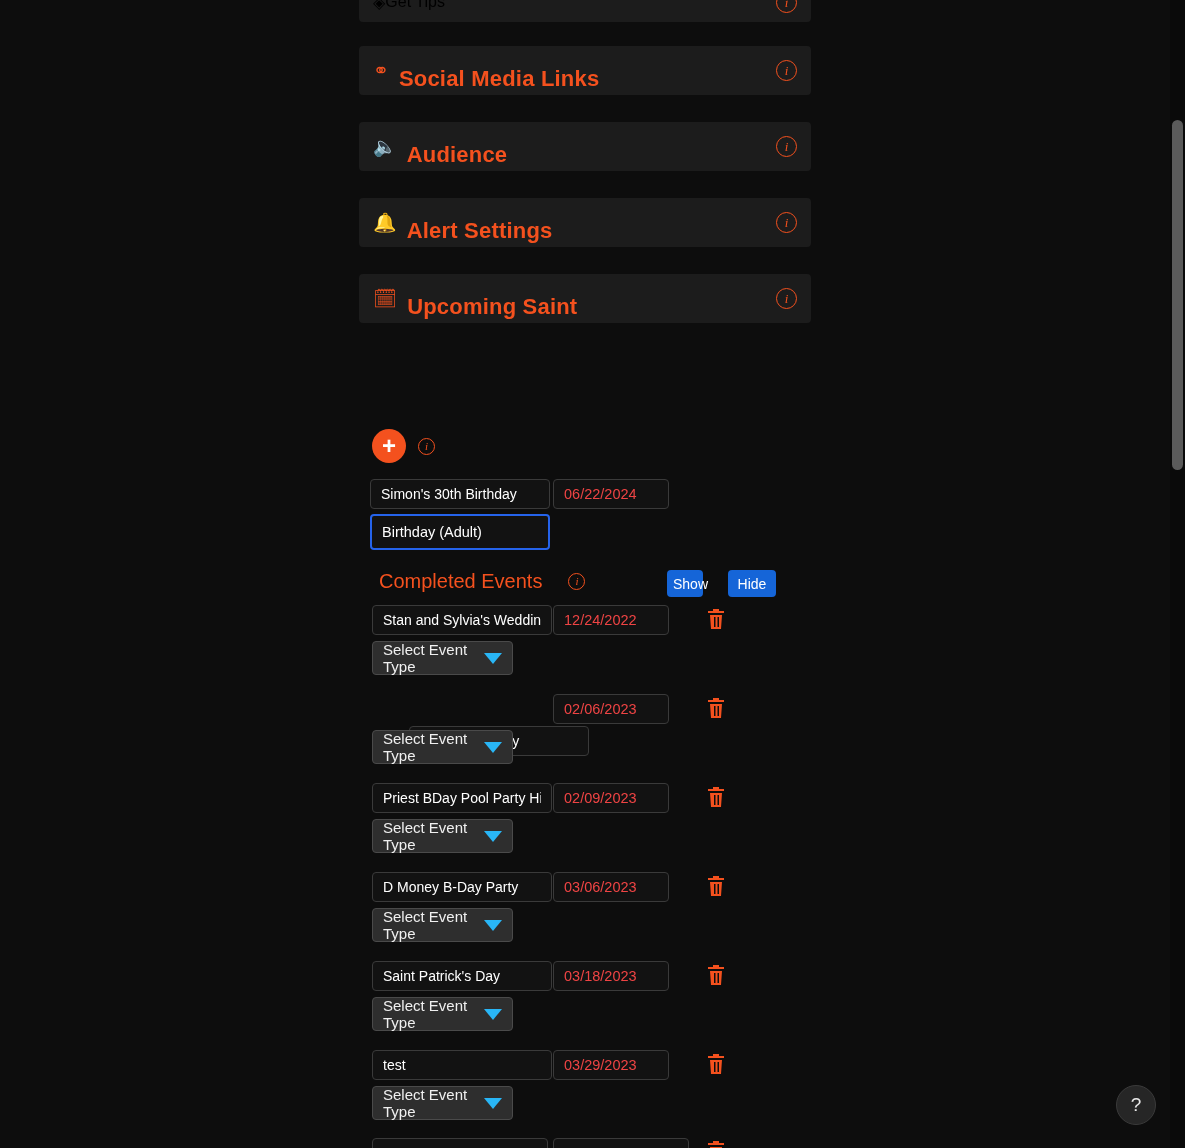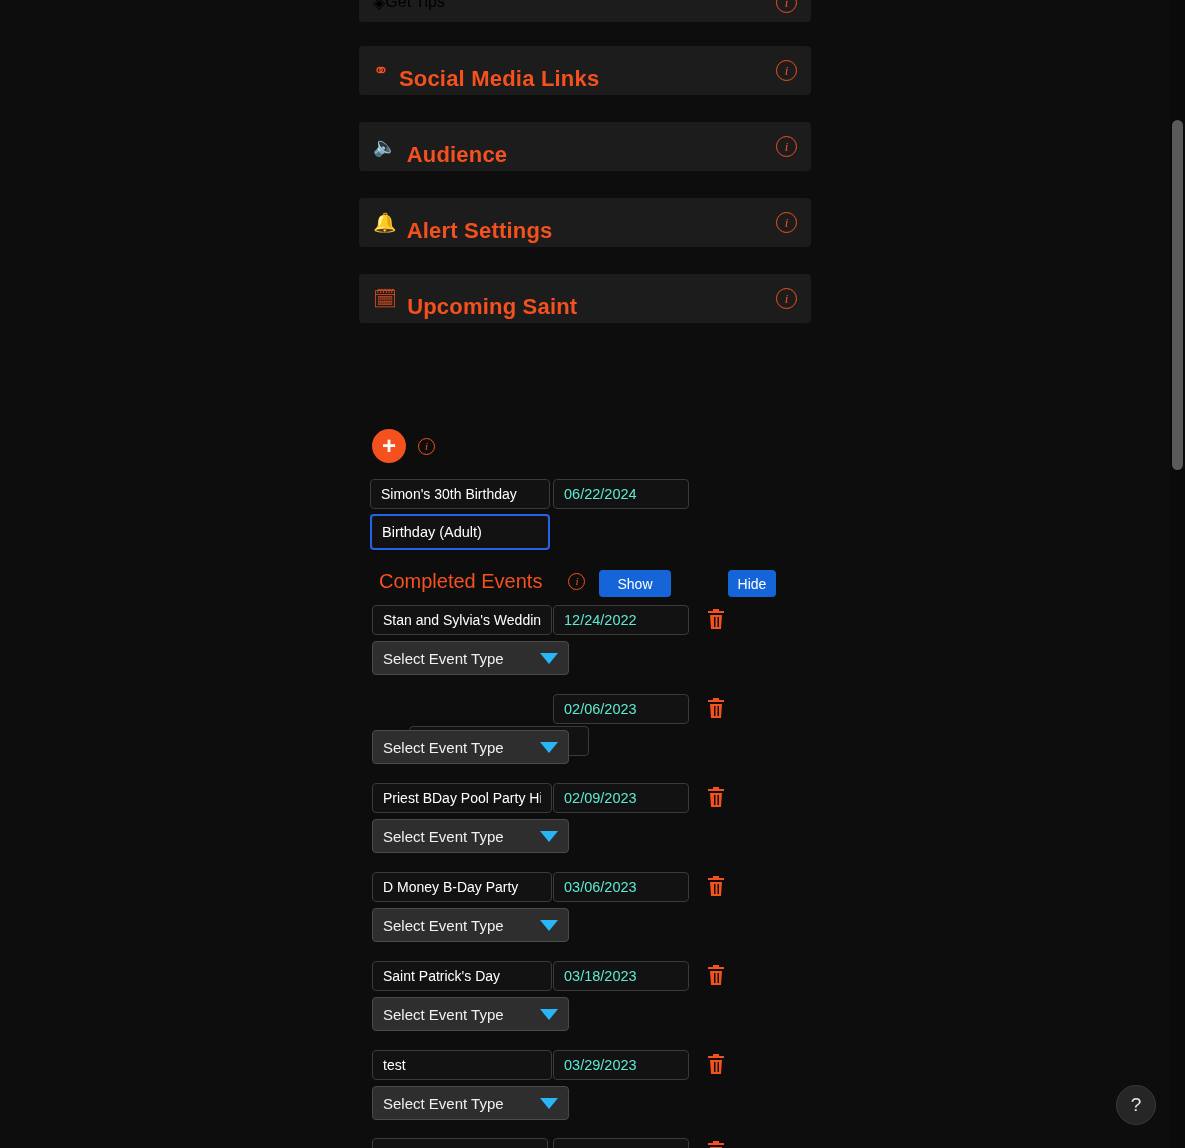--- a/index.html
+++ b/index.html
@@ -112,45 +112,45 @@
     height: 30px;
     width: 180px;
     padding: 0 10px;
     font-family: "Liberation Sans", sans-serif;
   }
   .evt-date {
     position: absolute;
     background: #121212;
     border: 1px solid #3a3a3a;
     border-radius: 4px;
-    color: #5eead4;
+    color: #ef4444;
     font-size: 14.5px;
     height: 30px;
-    width: 136px;
+    width: 116px;
     padding: 0 10px;
     font-family: "Liberation Sans", sans-serif;
   }
   .evt-type-focus {
     position: absolute;
     left: 370px;
     top: 514px;
     width: 180px;
     height: 36px;
     background: #121212;
     border: 2px solid #2563eb;
     border-radius: 4px;
     color: #fff;
     font-size: 14.5px;
     display: flex;
     align-items: center;
     padding: 0 10px;
   }
   .select-type {
     position: absolute;
-    width: 197px;
+    width: 141px;
     height: 34px;
     background: #2e2e2e;
     border: 1px solid #4a4a4a;
     border-radius: 4px;
     color: #f0f0f0;
     font-size: 15px;
     display: flex;
     align-items: center;
     padding: 0 10px;
     cursor: pointer;
@@ -178,21 +178,21 @@
     position: absolute;
     background: #1565d8;
     color: #fff;
     border: none;
     border-radius: 4px;
     font-size: 14px;
     height: 27px;
     cursor: pointer;
     font-family: "Liberation Sans", sans-serif;
   }
-  .btn-show { left: 599px; top: 570px; width: 72px; }
+  .btn-show { left: 667px; top: 570px; width: 36px; }
   .btn-hide { left: 728px; top: 570px; width: 48px; }
   .trash {
     position: absolute;
     width: 20px;
     cursor: pointer;
     color: #f4511e;
     font-size: 20px;
     line-height: 1;
     text-align: center;
   }

